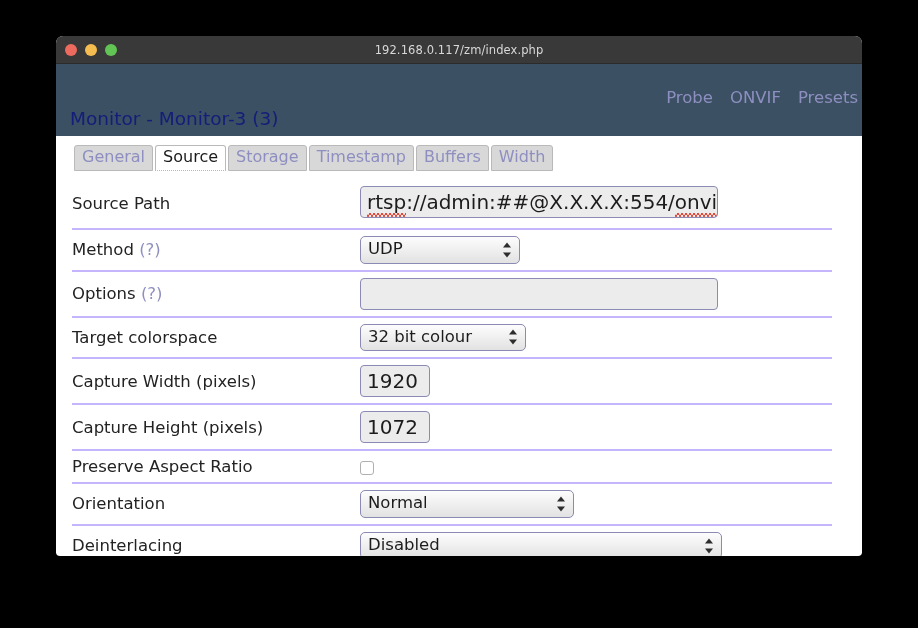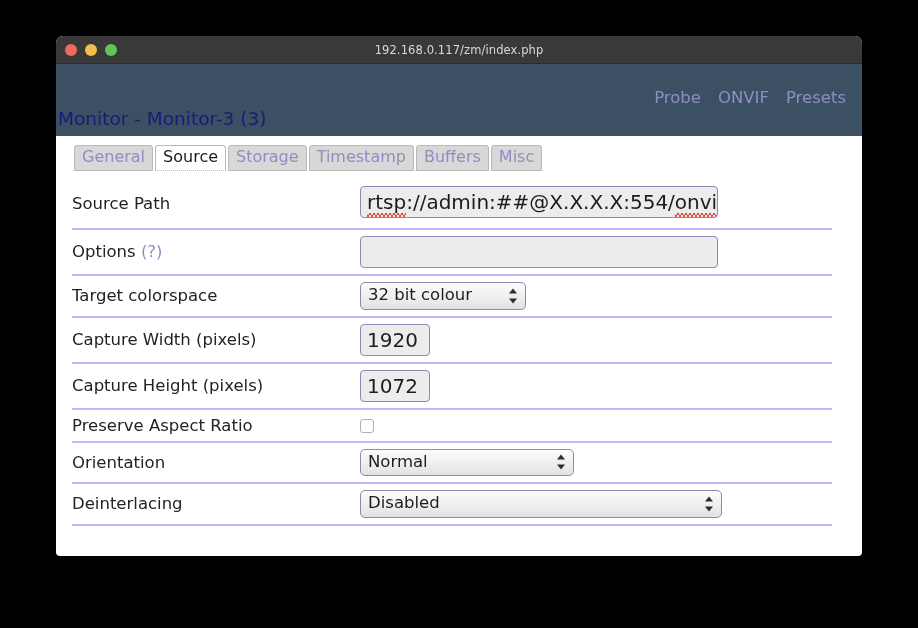--- a/index.html
+++ b/index.html
@@ -67,36 +67,36 @@
 
   
   #page-header {
     position: relative;
     height: 72px;
     background: #3b5063;
     overflow: hidden;
   }
   #header-nav {
     position: absolute;
-    right: 16px;
+    right: 4px;
     top: 24px;
     display: flex;
     gap: 17px;
     white-space: nowrap;
     justify-content: flex-end;
   }
   #header-nav a {
     color: #8e8fc0;
     font-size: 16.5px;
     text-decoration: none;
     font-family: "DejaVu Sans", sans-serif;
   }
   #page-title {
     position: absolute;
-    left: 2px;
+    left: 14px;
     top: 44px;
     color: #141d7a;
     font-size: 18.5px;
     font-family: "DejaVu Sans", sans-serif;
   }
 
   
   #content {
     background: #ffffff;
     padding: 0;
@@ -273,33 +273,45 @@
   </div>
 
   <div id="content">
 
     <div id="tab-bar">
       <div class="tab">General</div>
       <div class="tab active">Source</div>
       <div class="tab">Storage</div>
       <div class="tab">Timestamp</div>
       <div class="tab">Buffers</div>
-      <div class="tab">Misc</div>
+      <div class="tab">Width</div>
     </div>
 
     <table id="form-table">
       <tbody>
 
         <tr>
           <td class="label-cell">Source Path</td>
           <td class="field-cell">
             <div class="text-input fake-input" id="source-path-input"><span class="squiggle">rtsp</span><span>://admin:##@X.X.X.X:554/</span><span class="squiggle">onvif1</span></div>
           </td>
         </tr>
 
+        <tr>
+          <td class="label-cell"><span>Method</span> <span class="help-link">(?)</span></td>
+          <td class="field-cell">
+            <div class="select-box" id="method-select">
+              <span>UDP</span>
+              <span class="arrows">
+                  <span class="up"></span>
+                  <span class="dn"></span>
+                </span>
+            </div>
+          </td>
+        </tr>
 
         <tr>
           <td class="label-cell"><span>Options</span> <span class="help-link">(?)</span></td>
           <td class="field-cell">
             <input class="text-input" id="options-input" type="text" value="" style="">
           </td>
         </tr>
 
         <tr>
           <td class="label-cell">Target colorspace</td>

